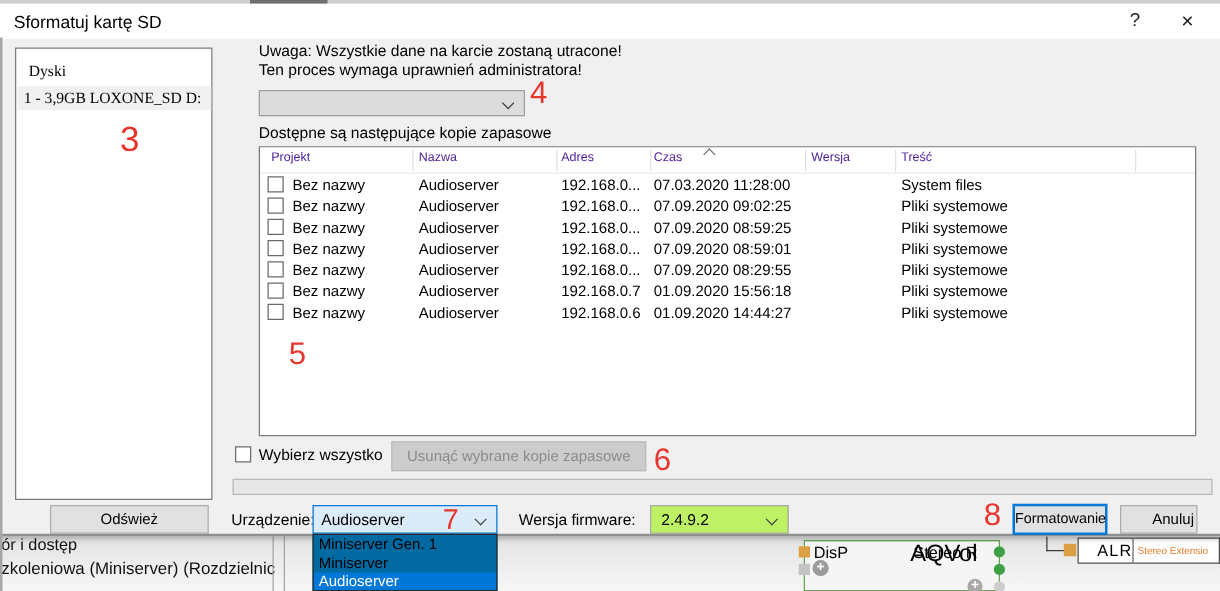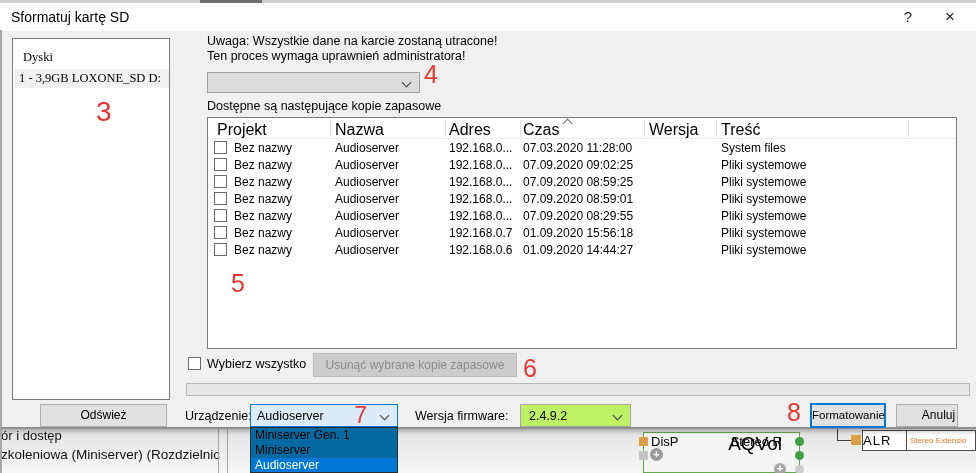--- a/index.html
+++ b/index.html
@@ -19,21 +19,21 @@
   .ab-out1 { position:absolute; right:17px; top:1px; font-size:13px; }
   .ab-out2 { position:absolute; right:17px; top:0; font-size:19px; }
   .circle-plus { position:absolute; width:13px; height:13px; border-radius:50%; background:#9b9b9b;
                  color:#fff; font-size:11px; line-height:12px; text-align:center; font-weight:bold; }
   .dot { position:absolute; width:9px; height:9px; border-radius:50%; }
   .sq { position:absolute; width:9px; height:9px; }
   .conn-v { position:absolute; left:837px; top:2px; width:1px; height:12px; background:#3c3c3c; }
   .conn-h { position:absolute; left:837px; top:13px; width:15px; height:1px; background:#3c3c3c; }
   .conn-sq { position:absolute; left:851px; top:8px; width:10px; height:10px; background:#dd9f43; }
   .alr-box { position:absolute; left:862px; top:3px; width:45px; height:21px; background:#fff;
-             border:1px solid #4d4d4d; text-align:left; line-height:19px; font-size:13px; letter-spacing:1px; }
+             border:1px solid #4d4d4d; text-align:right; line-height:19px; font-size:13px; letter-spacing:1px; }
   .alrsub-box { position:absolute; left:907px; top:3px; width:69px; height:21px; background:#fff;
                 border:1px solid #4d4d4d; border-left:none; color:#e87a2b; font-size:8px;
                 line-height:19px; padding-left:3px; white-space:nowrap; overflow:hidden; }
 
   
   .dialog { position:absolute; left:0; top:0; width:976px; height:429px; background:#f0f0f0;
             border-bottom:2px solid #8f8f8f; box-shadow:0 3px 4px rgba(0,0,0,.22); z-index:5; }
   .top-edge { position:absolute; left:0; top:0; width:976px; height:3px; background:#cfcfcf; }
   .top-edge-dark { position:absolute; left:200px; top:0; width:62px; height:3px; background:#6f6f6f; }
   .left-edge { position:absolute; left:0; top:30px; width:2px; height:443px; background:#a7a7a7; z-index:8; }
@@ -58,21 +58,21 @@
                  background:#dcdcdc; border:1px solid #9f9f9f; }
   .chev { position:absolute; width:7px; height:7px; border-right:1px solid #3f3f3f;
           border-bottom:1px solid #3f3f3f; transform:rotate(45deg); }
   .backups-label { position:absolute; left:207px; top:99px; font-size:12.5px; }
 
   
   .table { position:absolute; left:207px; top:117px; width:750px; height:232px; background:#fff;
            border:1px solid #7a7a7a; }
   .thead { position:absolute; left:0; top:0; width:748px; height:21px; background:#fff;
            border-bottom:1px solid #ececec; }
-  .th { position:absolute; top:3px; font-size:16px; color:#000000; }
+  .th { position:absolute; top:3px; font-size:10px; color:#4c1d95; }
   .th-sep { position:absolute; top:2px; width:1px; height:17px; background:#e0e0e0; }
   .sort-caret { position:absolute; left:356px; top:2px; width:7px; height:7px;
                 border-left:1px solid #6d6d6d; border-top:1px solid #6d6d6d; transform:rotate(45deg); }
   .trow { position:absolute; left:0; width:748px; height:17px; }
   .cell { position:absolute; top:1px; font-size:12px; white-space:nowrap; }
   .cb { position:absolute; left:6px; top:1px; width:13px; height:13px; background:#fff;
         border:1px solid #6b6b6b; }
   .c-proj { left:26px; } .c-naz { left:127px; } .c-adr { left:241px; }
   .c-czas { left:315px; } .c-wer { left:441px; } .c-tre { left:513px; }
 

